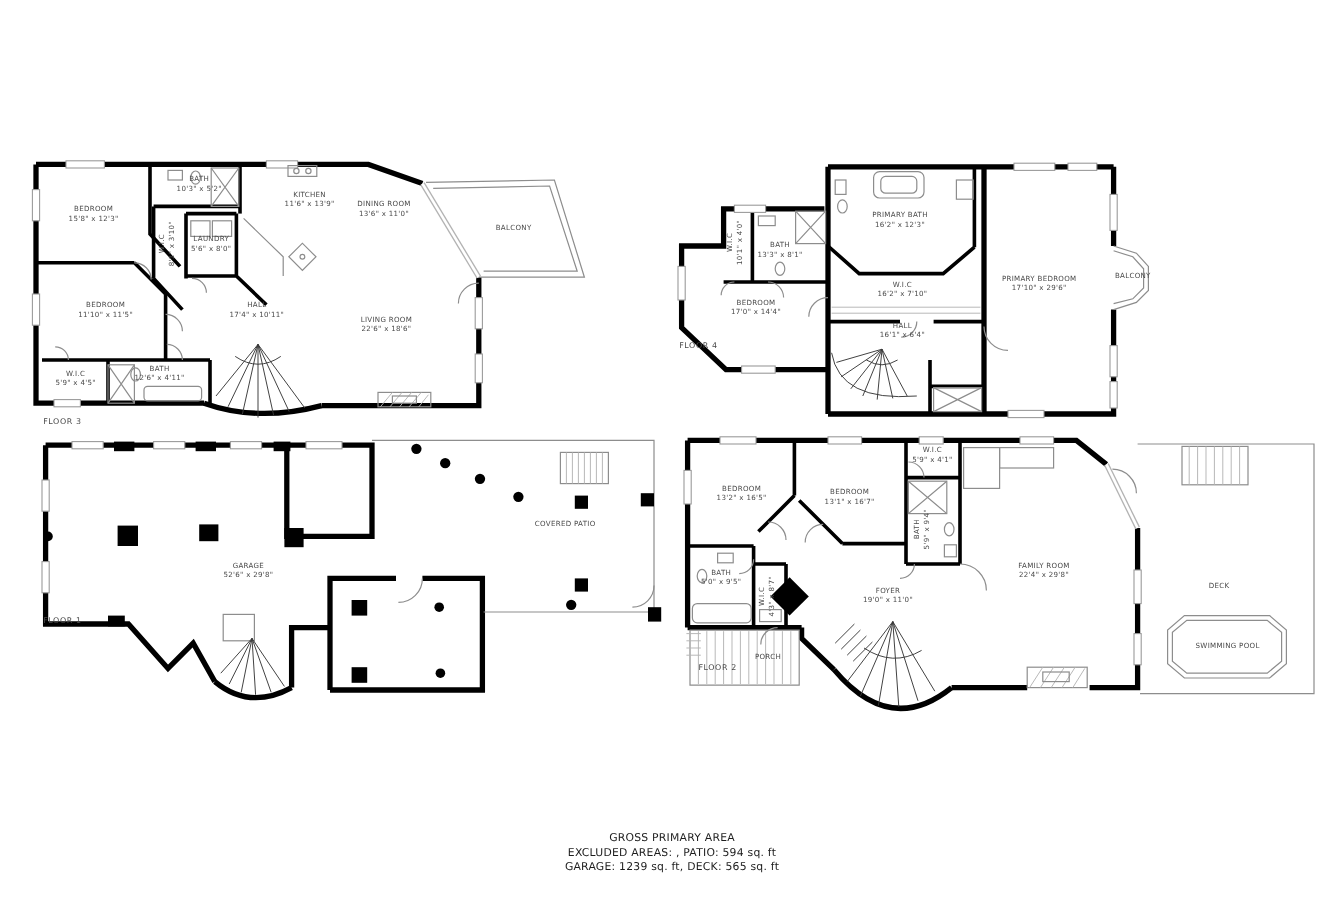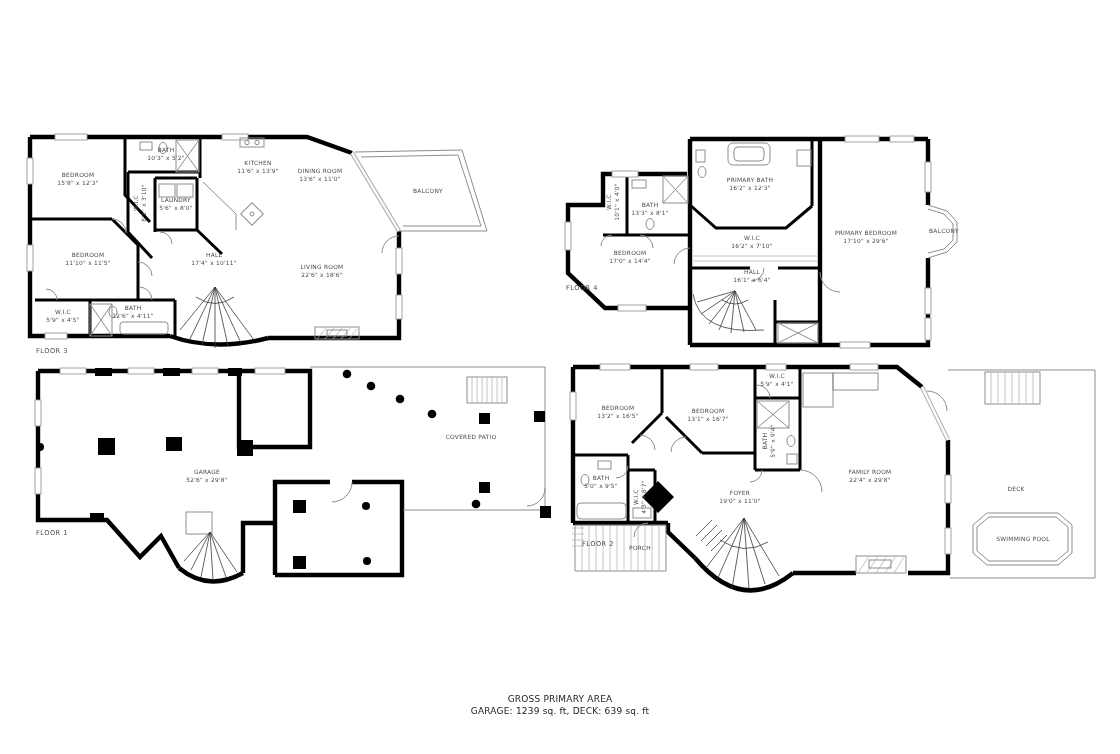--- a/index.html
+++ b/index.html
@@ -384,21 +384,21 @@
     </div>
 <div class="ftag" style="left:566px;top:284px">FLOOR 4</div>
 
 <div class="rl" style="left:207px;top:477px">
       <span class="rn">GARAGE</span>
       <span class="rd">52'6" x 29'8"</span>
     </div>
 <div class="rl" style="left:471px;top:438px">
       <span class="rn">COVERED PATIO</span>
     </div>
-<div class="ftag" style="left:36px;top:529px">FLOOR 1</div>
+<div class="ftag" style="left:36px;top:513px">FLOOR 1</div>
 
 <div class="rl" style="left:618px;top:413px">
       <span class="rn">BEDROOM</span>
       <span class="rd">13'2" x 16'5"</span>
     </div>
 <div class="rl" style="left:708px;top:416px">
       <span class="rn">BEDROOM</span>
       <span class="rd">13'1" x 16'7"</span>
     </div>
 <div class="rl" style="left:777px;top:381px">
@@ -427,20 +427,21 @@
 <div class="rl" style="left:870px;top:477px">
       <span class="rn">FAMILY ROOM</span>
       <span class="rd">22'4" x 29'8"</span>
     </div>
 <div class="rl" style="left:1016px;top:490px">
       <span class="rn">DECK</span>
     </div>
 <div class="rl" style="left:1023px;top:540px">
       <span class="rn">SWIMMING POOL</span>
     </div>
-<div class="ftag" style="left:582px;top:540px">FLOOR 2</div>
+<div class="ftag" style="left:582px;top:552px">FLOOR 2</div>
 
 <div class="summary">
   <div>GROSS PRIMARY AREA</div>
-  <div>GARAGE: 1239 sq. ft, DECK: 639 sq. ft</div>
+  <div>EXCLUDED AREAS: , PATIO: 594 sq. ft</div>
+  <div>GARAGE: 1239 sq. ft, DECK: 565 sq. ft</div>
 </div>
 
 </div>
 
 </body></html>

